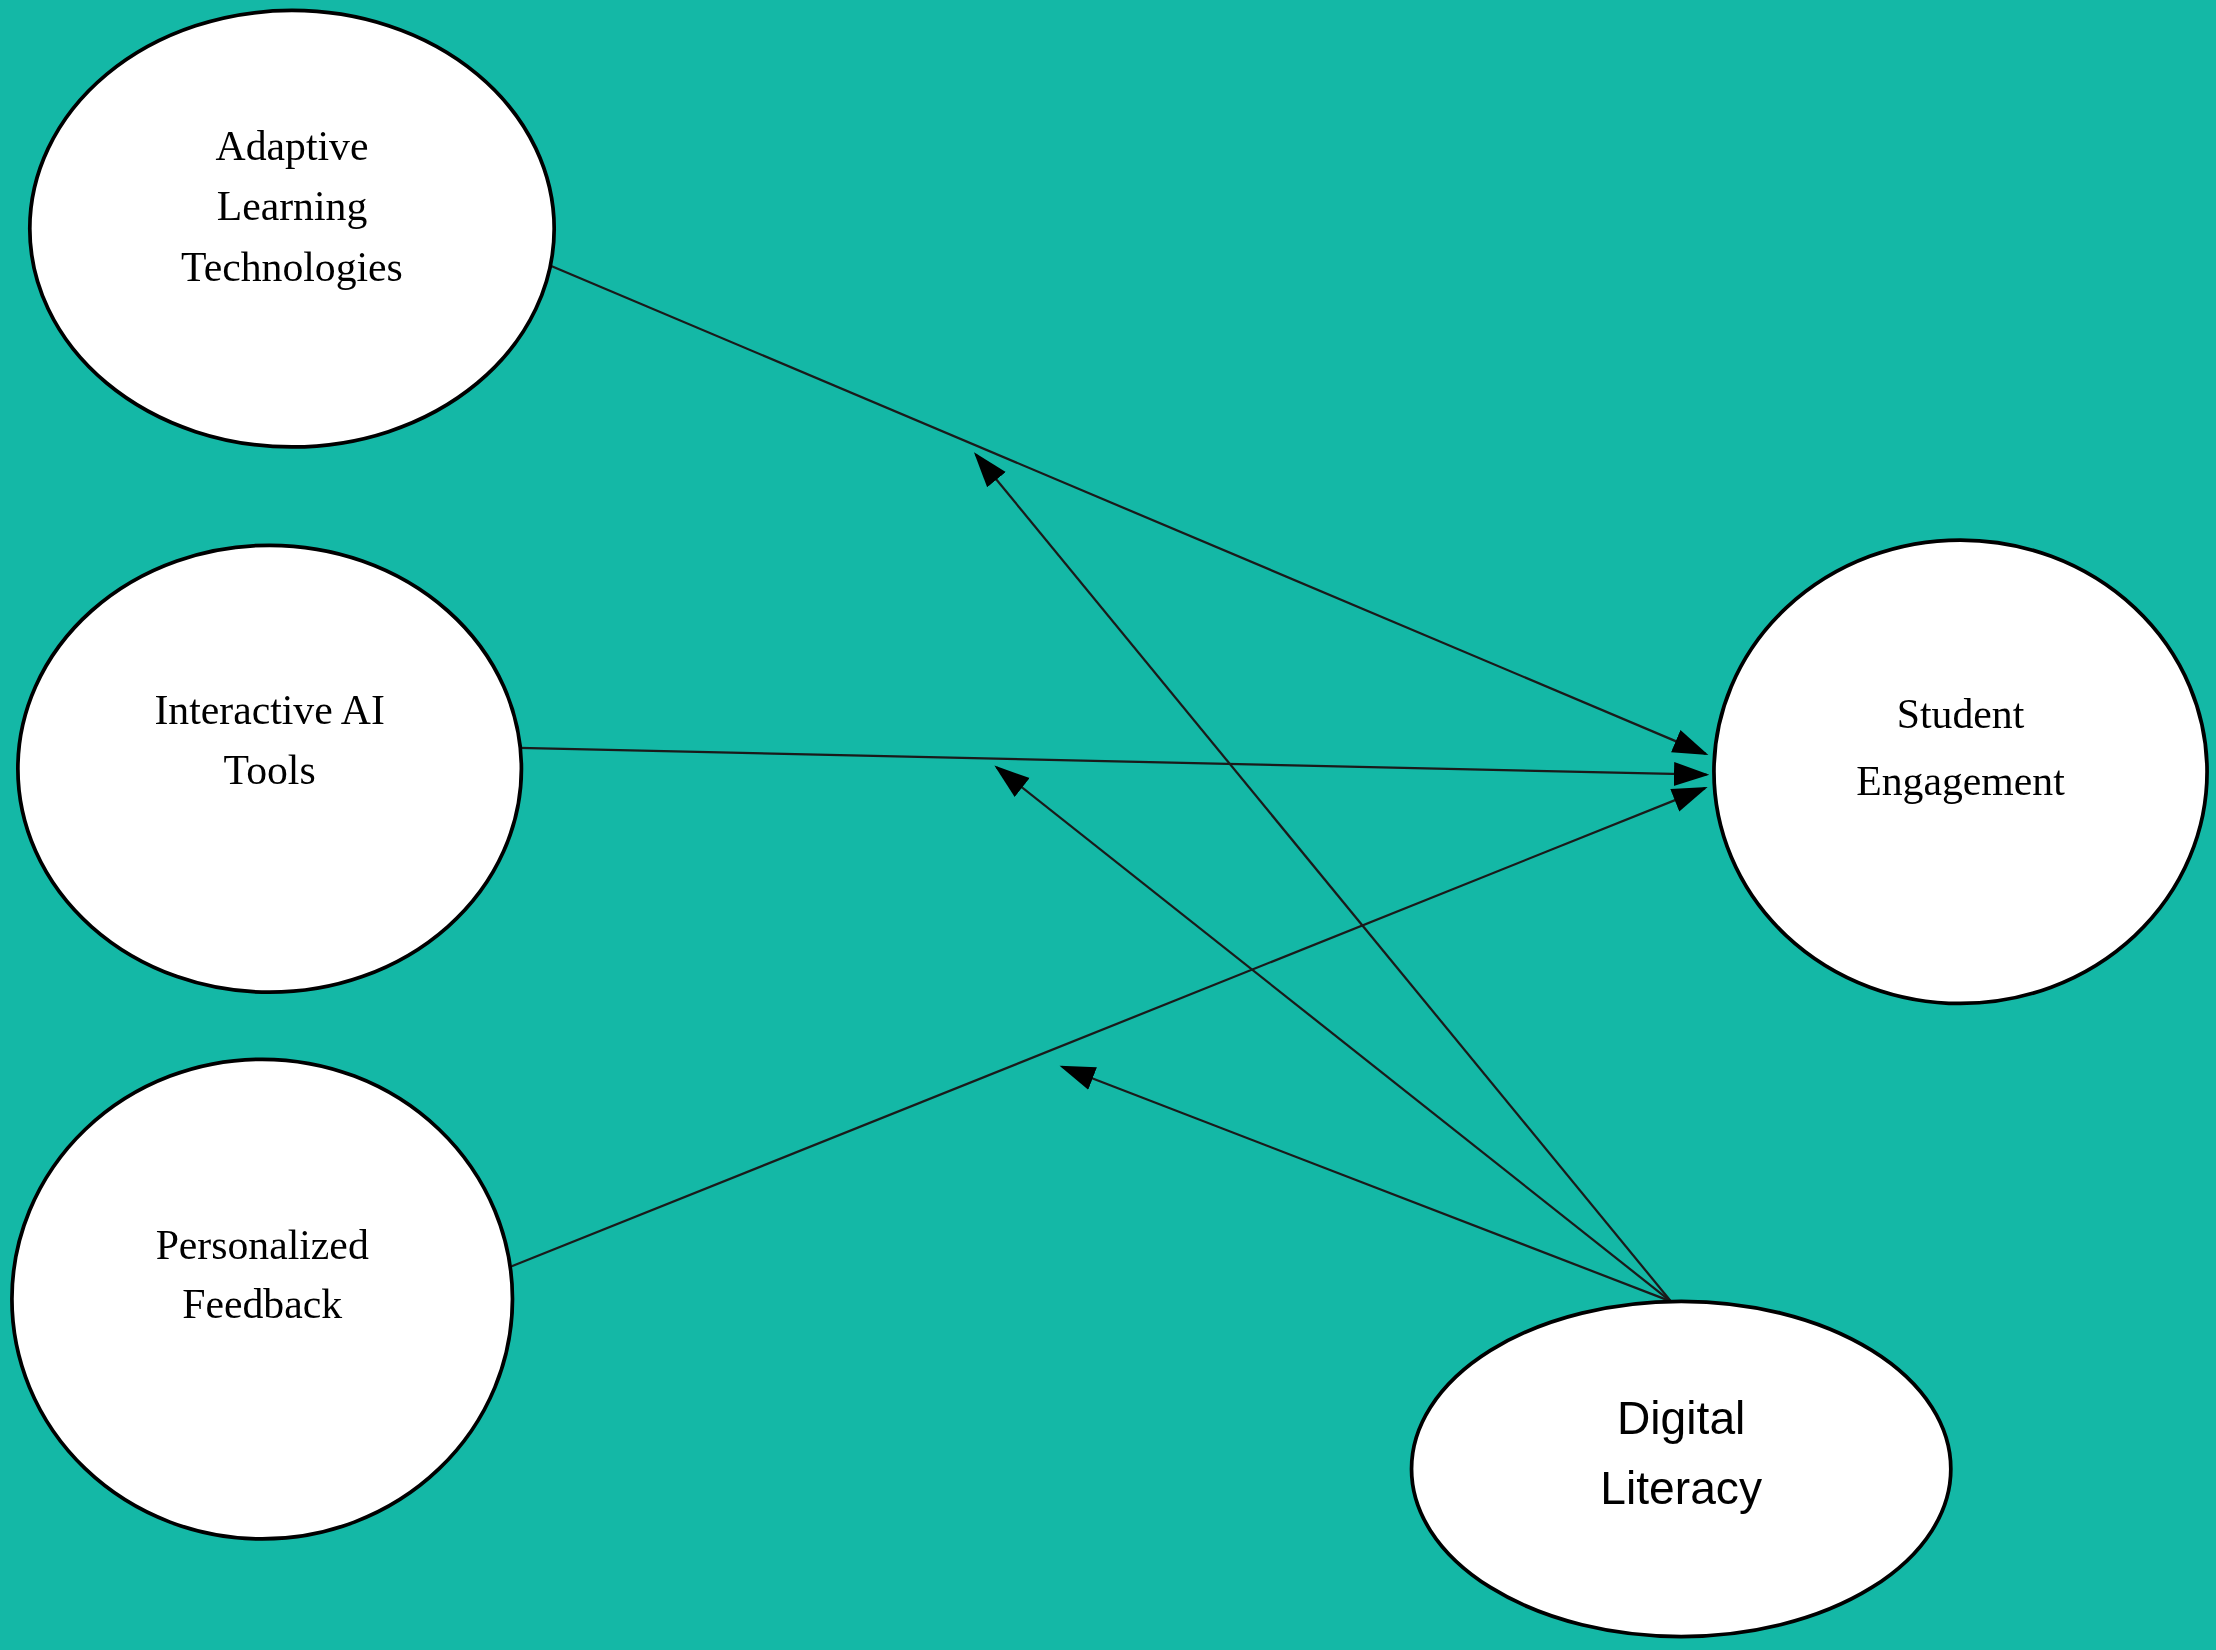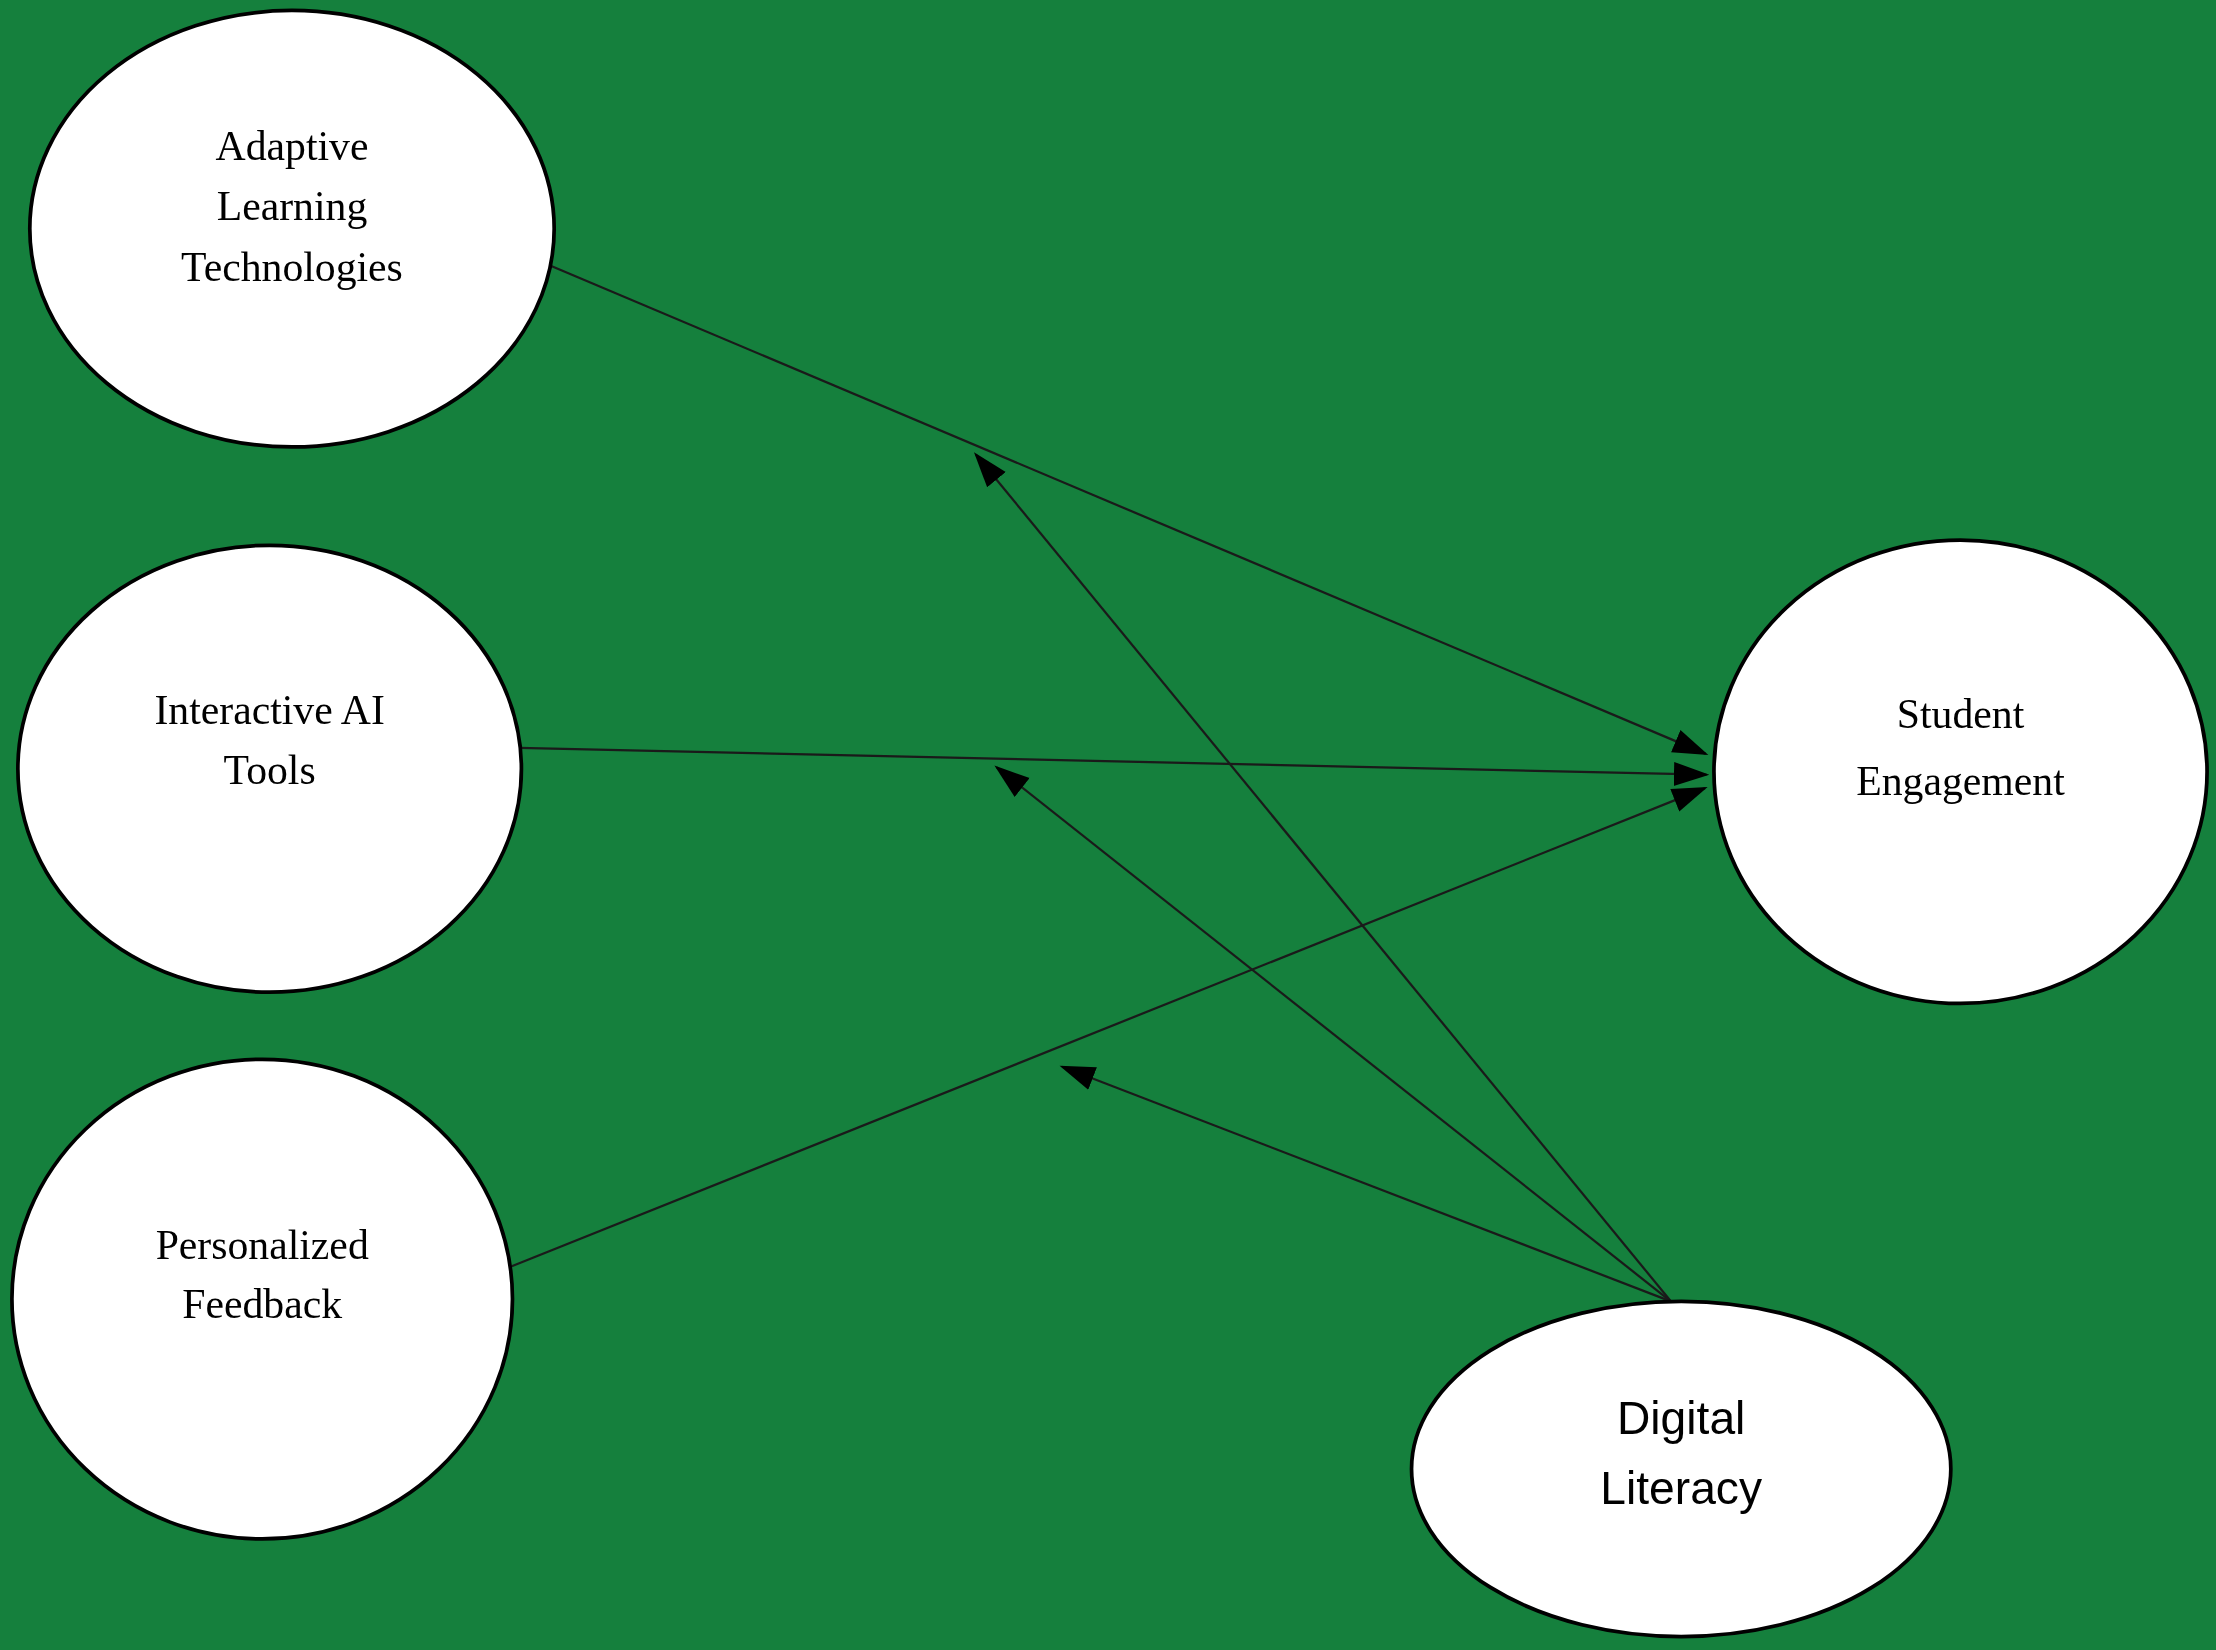--- a/index.html
+++ b/index.html
@@ -3,21 +3,21 @@
 <meta charset="utf-8">
 <style>
   html, body {
     margin: 0;
     padding: 0;
     background: #ffffff;
   }
   .figure-wrap {
     width: 2216px;
     height: 1650px;
-    background: #15803d;
+    background: #14b8a6;
     position: relative;
     overflow: hidden;
   }
   svg { display: block; }
   .node-ellipse {
     fill: #ffffff;
     stroke: #000000;
     stroke-width: 5px;
   }
   .edge-line {

